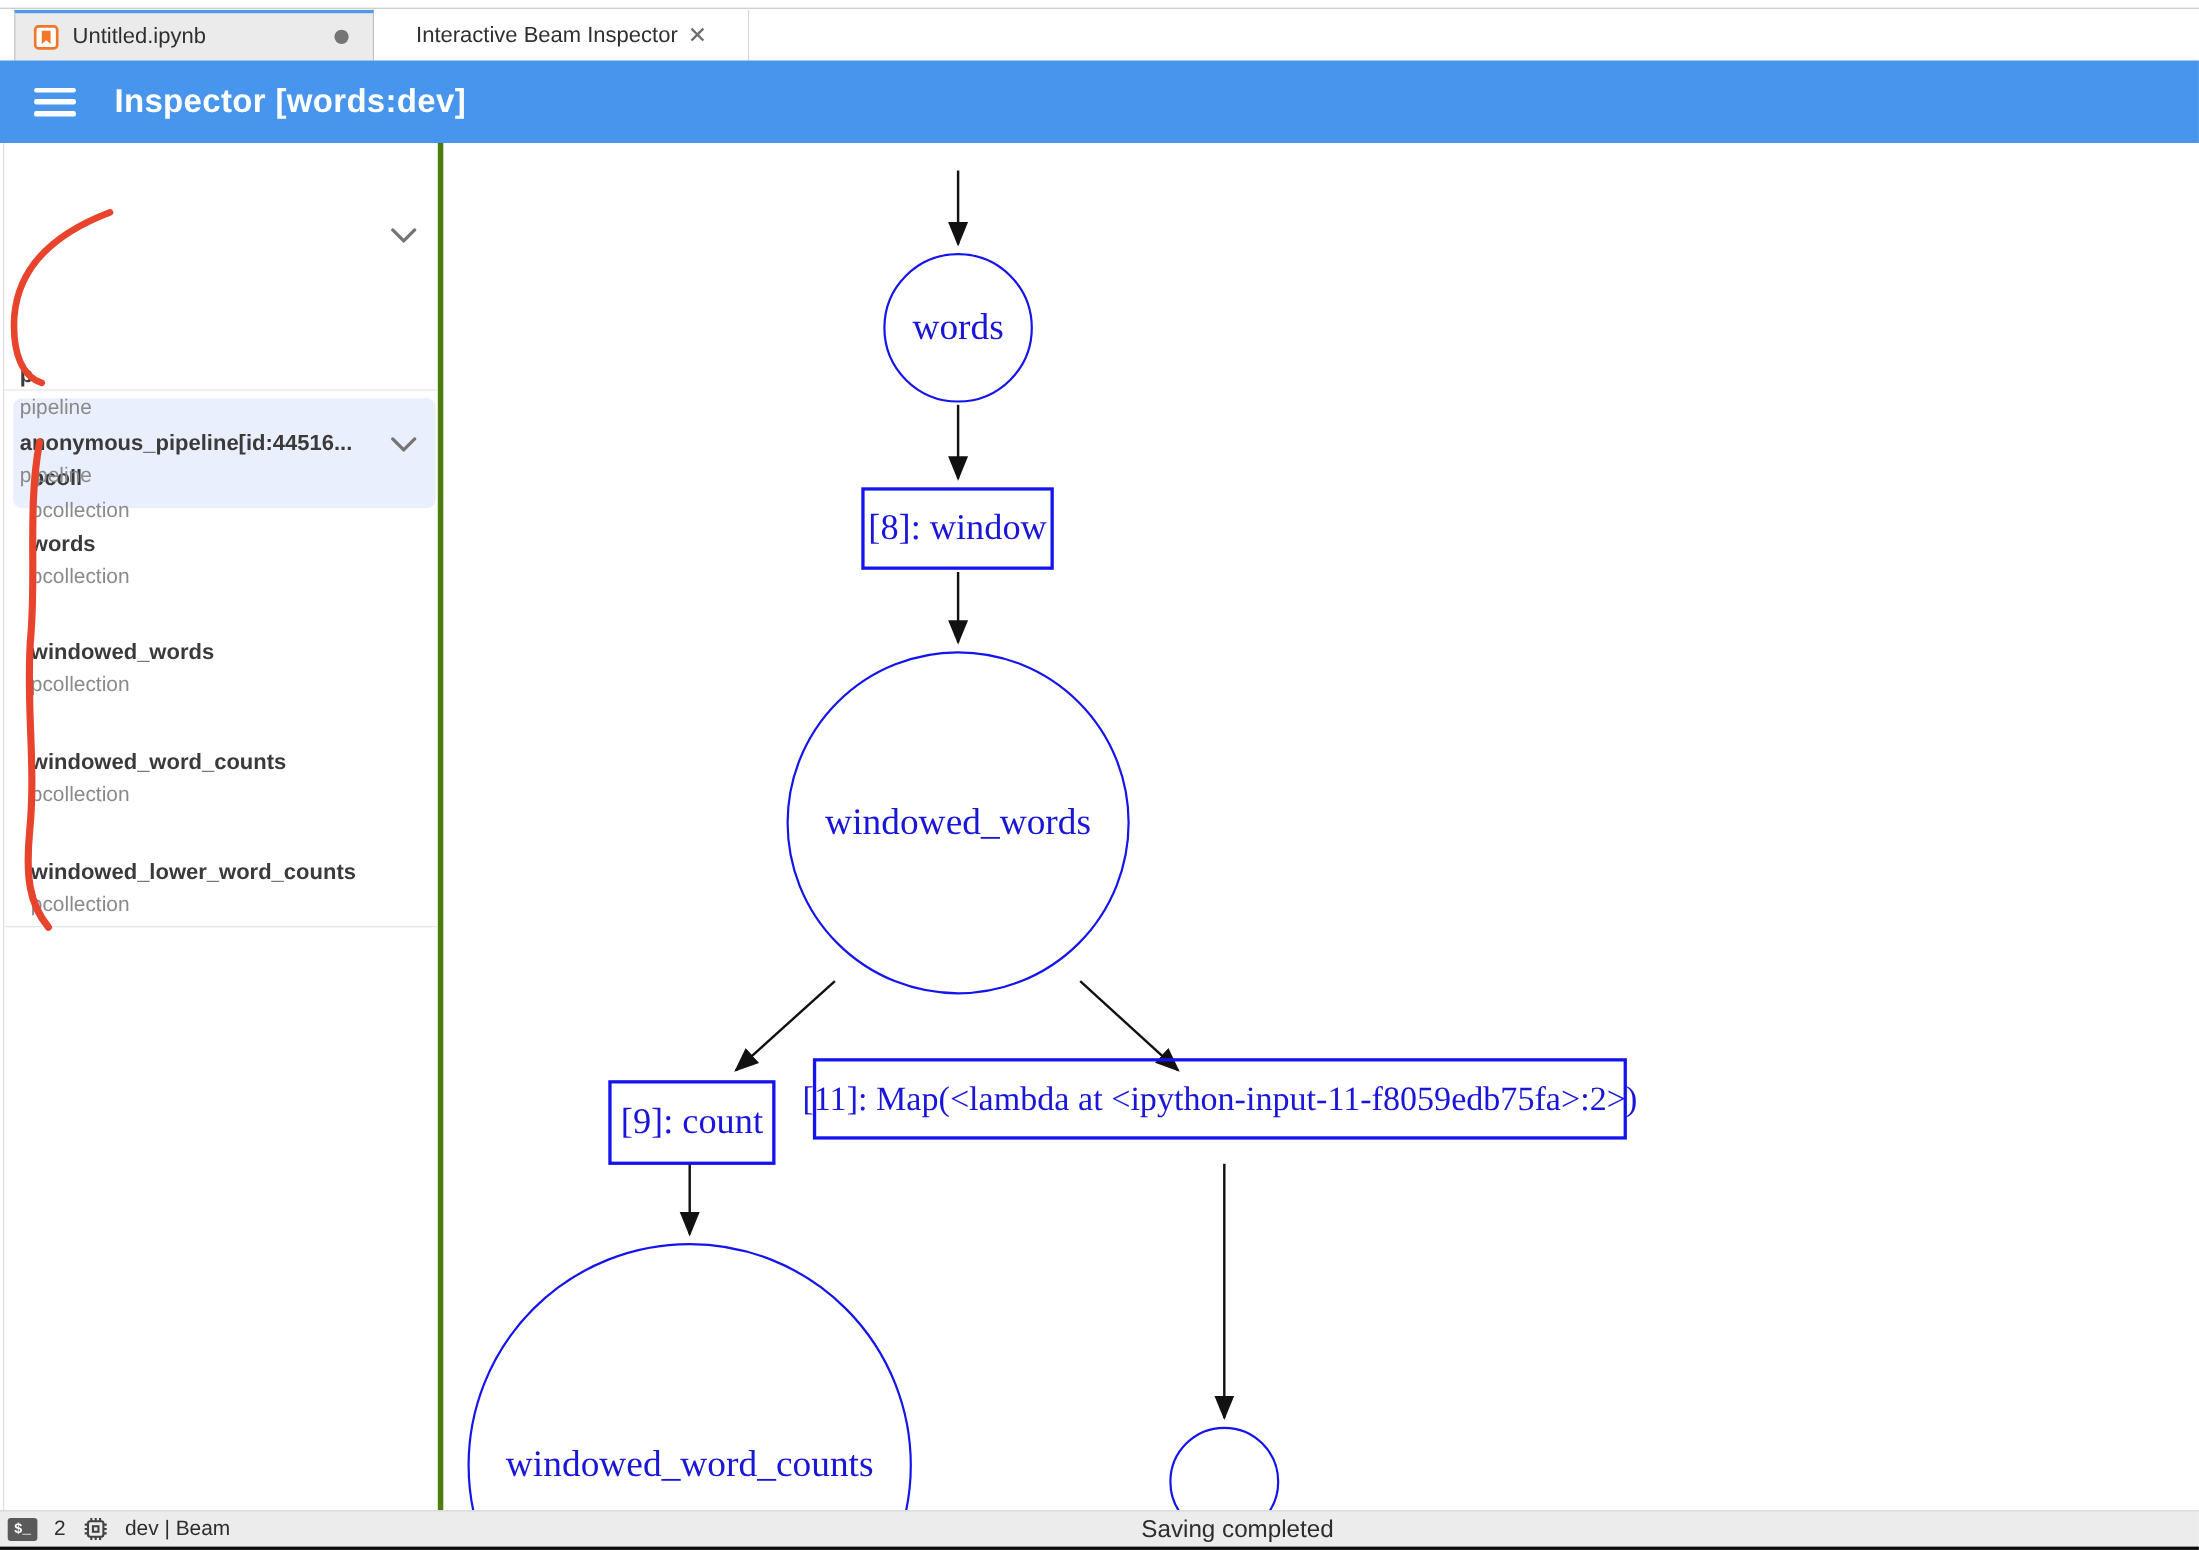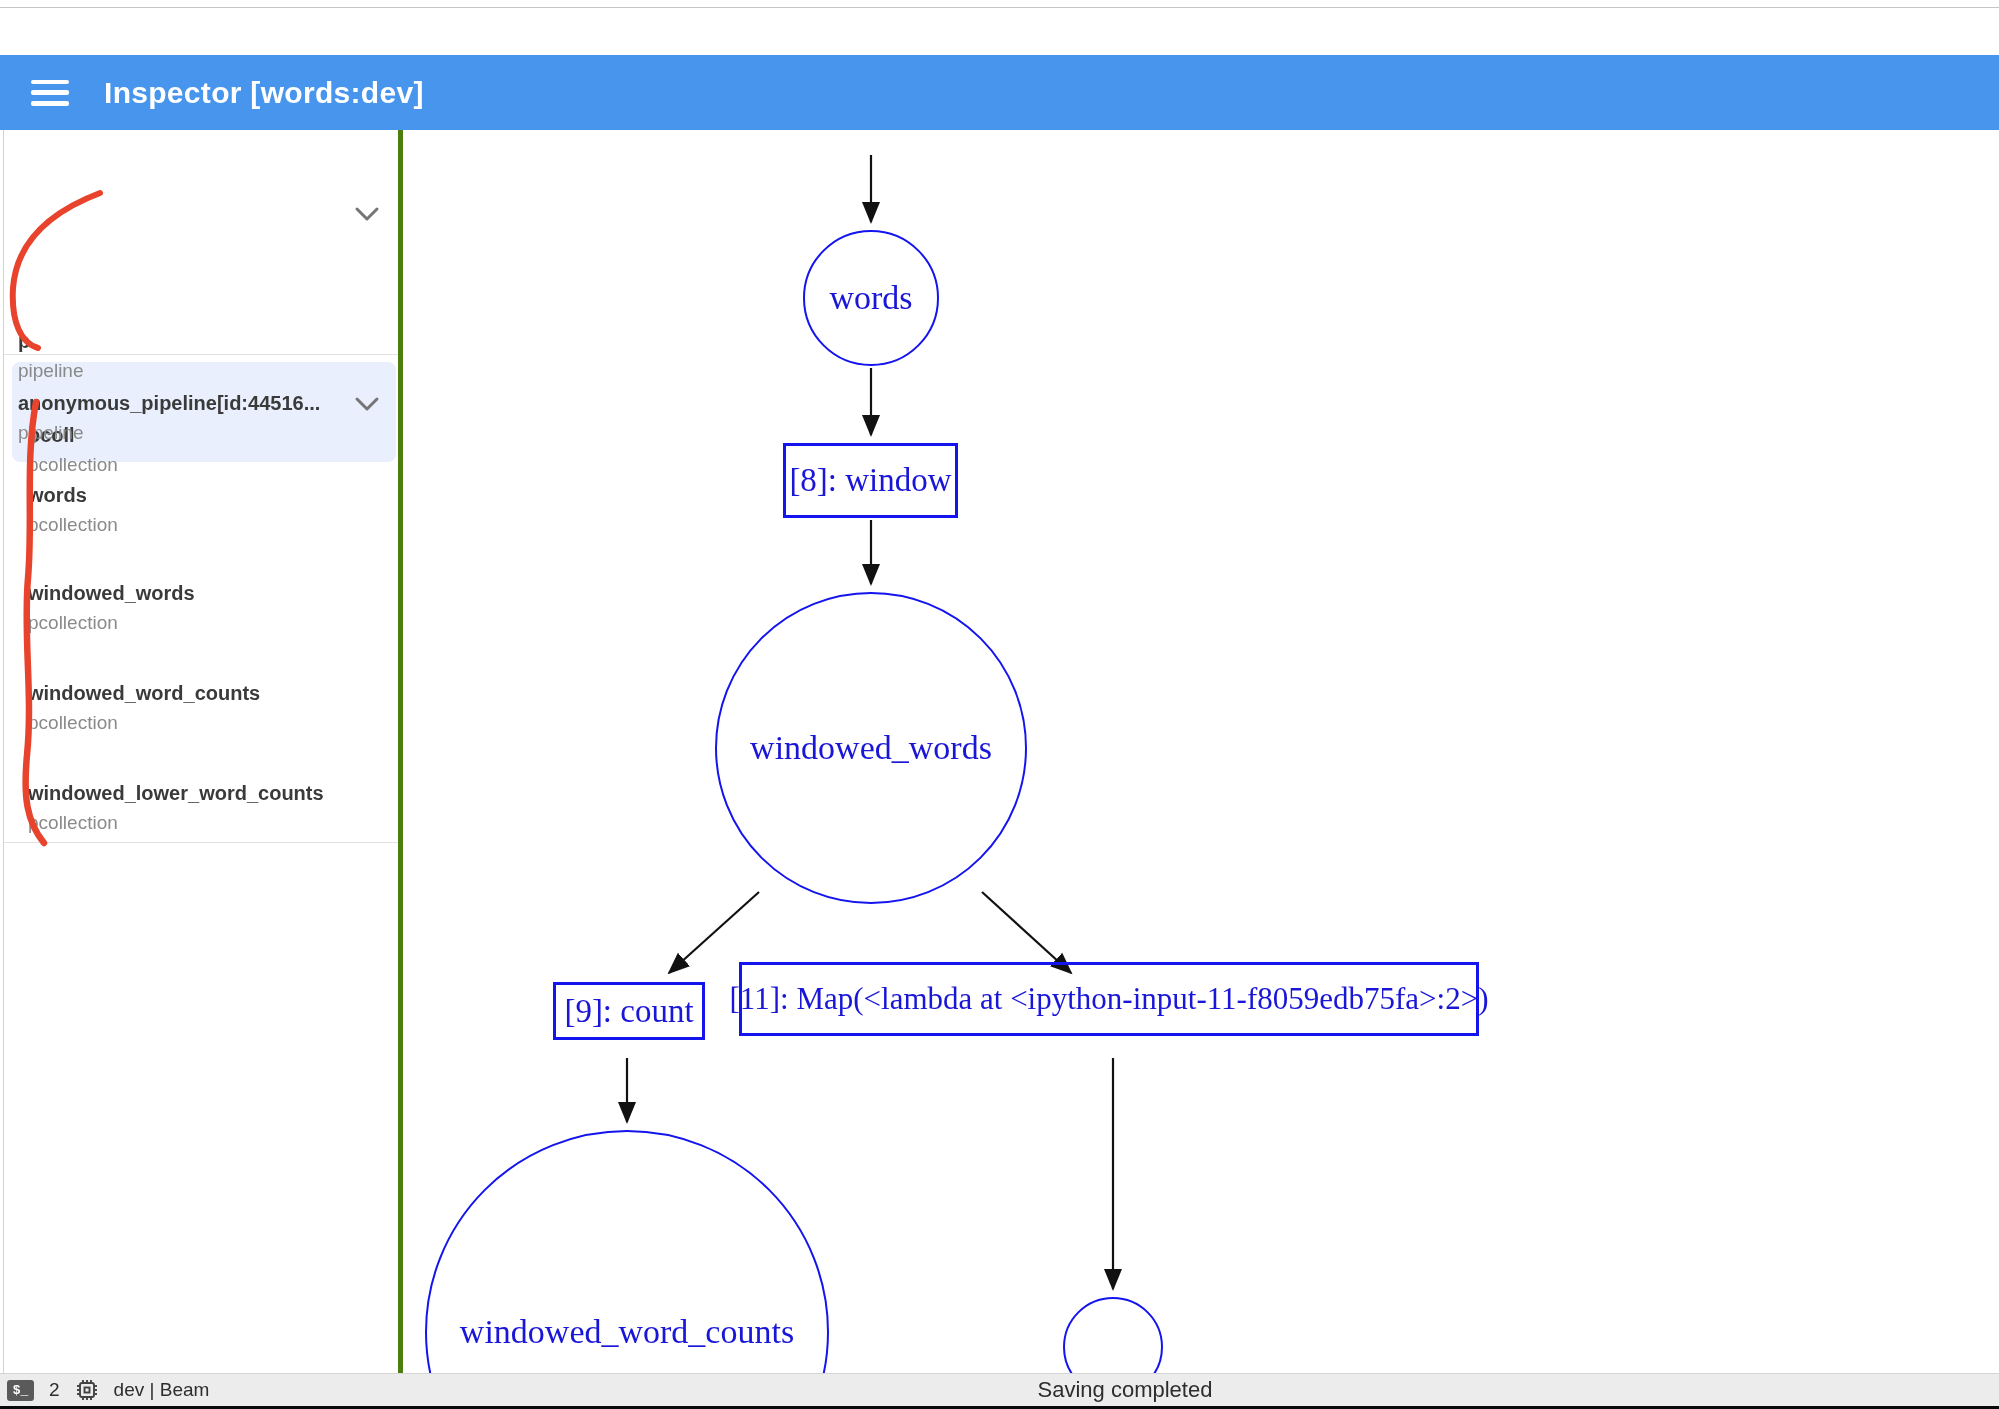--- a/index.html
+++ b/index.html
@@ -46,21 +46,21 @@
   .main { position:absolute; left:404px; top:0; width:1595px; height:1243px; overflow:hidden; background:#fff; }
   .edges-svg { position:absolute; left:0; top:0; width:1595px; height:1243px; }
   .gnode { position:absolute; border:2.5px solid #1414ee; color:#1a16d8;
            font-family:"Liberation Serif","DejaVu Serif",serif;
            display:flex; align-items:center; justify-content:center; white-space:nowrap; background:transparent; }
   .gcircle { border-radius:50%; }
   .grect { border-width:3px; }
   .n-words { left:399px; top:100px; width:136px; height:136px; font-size:34px; }
   .n-window { left:379px; top:313px; width:175px; height:75px; font-size:33px; }
   .n-windowed-words { left:311px; top:462px; width:312px; height:312px; font-size:34px; }
-  .n-count { left:149px; top:852px; width:152px; height:58px; font-size:33px; }
+  .n-count { left:149px; top:852px; width:152px; height:77px; font-size:33px; }
   .n-map { left:335px; top:832px; width:740px; height:74px; font-size:31px; }
   .n-wwc { left:21px; top:1000px; width:404px; height:404px; font-size:34px; }
   .n-unnamed { left:659px; top:1167px; width:100px; height:100px; }
 
   
   .statusbar { position:absolute; left:0; top:1373px; width:100%; height:33px; background:#ececec;
                border-top:1px solid #d4d4d4; display:flex; align-items:center; gap:15px; padding-left:7px;
                font-size:19px; color:#2d2d2d; }
   .term-badge { width:27px; height:21px; background:#5a5a5a; border-radius:3px; color:#fff;
                 font-family:"Liberation Mono","DejaVu Sans Mono",monospace; font-size:13px; font-weight:700;
@@ -68,20 +68,34 @@
   .status-msg { position:absolute; left:1125px; transform:translateX(-50%); font-size:22px; color:#2d2d2d; }
   .bottom-black { position:absolute; left:0; top:1406px; width:100%; height:3px; background:#0a0a0a; }
 </style>
 </head>
 <body>
 
 <div id="app">
 
   <div class="topstrip"></div>
 
+  <div class="tabbar">
+    <div class="tab tab-notebook">
+      <svg class="nb-icon" viewBox="0 0 24 24">
+        <rect x="2" y="2" width="20" height="20" rx="3" fill="#ffffff" stroke="#f37726" stroke-width="2.4"></rect>
+        <path d="M8 6 h8 v12 l-4 -3.5 l-4 3.5 z" fill="#f37726"></path>
+      </svg>
+      <span class="tab-label">Untitled.ipynb</span>
+      <span class="dirty-dot"></span>
+    </div>
+    <div class="tab tab-inspector">
+      <span class="tab-label">Interactive Beam Inspector</span>
+      <span class="close-x">✕</span>
+    </div>
+  </div>
 
   <div class="header">
     <div class="hamburger">
       <span></span>
         <span></span>
         <span></span>
     </div>
     <div class="header-title">Inspector [words:dev]</div>
   </div>
 

